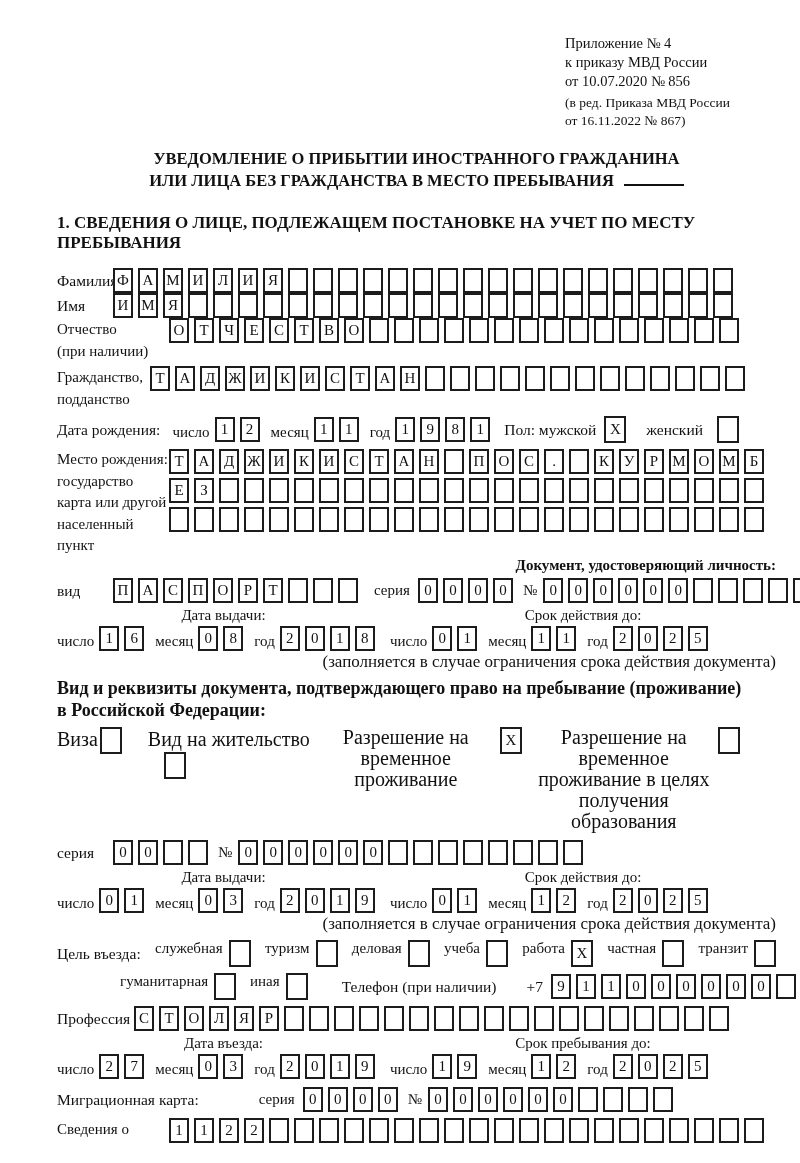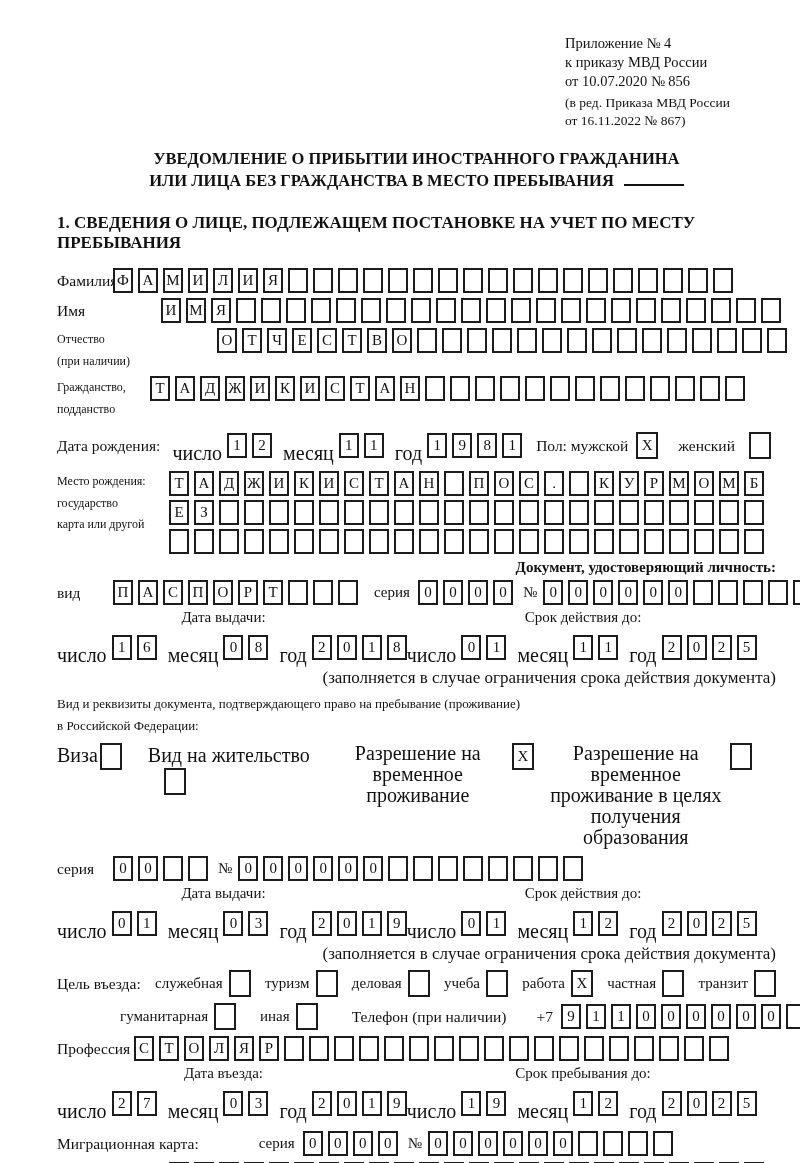--- a/index.html
+++ b/index.html
@@ -16,54 +16,54 @@
   .forma{margin-top:14px;text-align:right;padding-right:14px;font-weight:bold;font-size:16px;letter-spacing:.5px;}
 
   
   .title{margin-top:18px;text-align:center;font-weight:bold;font-size:16.5px;line-height:22px;}
   .blank-line{display:inline-block;width:60px;border-bottom:2px solid #111;margin-left:10px;vertical-align:baseline;}
   .sec-heading{margin-top:21px;font-weight:bold;font-size:17px;}
 
   
   .frow{display:flex;align-items:flex-start;}
   .lab{flex:none;font-size:15.5px;line-height:25px;}
-  .labcol{flex:none;display:flex;flex-direction:column;font-size:12px;line-height:22px;justify-content:center;}
+  .labcol{flex:none;display:flex;flex-direction:column;font-size:15px;line-height:22px;justify-content:center;}
   .w54{width:56px;} .w75{width:77px;} .w93{width:93px;} .w110{width:112px;}
   .cells{display:inline-flex;flex:none;gap:5px;}
   .cell{
     box-sizing:border-box;flex:none;display:inline-block;width:20px;height:25px;
     border:2px solid #1c1c1c;text-align:center;line-height:21px;font-size:15px;background:#fff;
   }
   .cb .cell{width:22px;height:27px;line-height:23px;}
   .stack{display:flex;flex-direction:column;gap:4px;}
-  .mt16{margin-top:15px;} .mt6{margin-top:6px;} .mt5{margin-top:5px;gap:48px;} .mt4{margin-top:4px;} .mt8{margin-top:8px;}
+  .mt16{margin-top:15px;} .mt6{margin-top:6px;} .mt5{} .mt4{margin-top:4px;} .mt8{margin-top:8px;}
 
   
   .dateheads{display:flex;margin-top:4px;font-size:15px;}
   .dateheads .dh-left{flex:0 0 333px;text-align:center;}
   .dateheads .dh-right{flex:1;text-align:center;}
   .daterow{display:flex;align-items:center;margin-top:2px;}
   .dg{display:inline-flex;align-items:center;}
   .dg-left{flex:0 0 333px;}
-  .dg .dlab{margin:16px 5px 0 11px;font-size:20px;}
+  .dg .dlab{margin:6px 5px 0 11px;font-size:15px;}
   .dg .dlab.first{margin-left:0;}
   .note{margin-top:2px;text-align:right;font-size:17px;line-height:17px;}
 
-  .intro{margin-top:7px;font-size:13px;line-height:22px;}
+  .intro{margin-top:7px;font-size:18px;line-height:22px;font-weight:bold;}
 
   
   .optrow{display:flex;align-items:flex-start;margin-top:6px;}
   .opt{display:flex;align-items:flex-start;}
   .opt .olab{font-size:20px;line-height:21px;}
   .optwrap{width:172px;text-align:center;}
-  .g2{margin-left:2px;} .g8{margin-left:8px;} .g14{margin-left:22px;justify-content:center;} .g16{margin-left:16px;} .g26{margin-left:26px;flex-direction:column;}
+  .g2{margin-left:2px;} .g8{margin-left:8px;} .g14{margin-left:10px;justify-content:center;} .g16{margin-left:16px;} .g26{margin-left:26px;flex-direction:column;}
 
   
   .purprow{display:flex;justify-content:space-between;align-items:center;margin-top:8px;}
-  .pair{display:inline-flex;align-items:center;gap:6px;font-size:15px;}
+  .pair{display:inline-flex;align-items:flex-start;gap:6px;font-size:15px;}
   .purprow2{display:flex;align-items:center;margin-top:6px;margin-left:63px;}
 
   .midlab{font-size:15px;margin:0 8px 0 16px;line-height:25px;}
   .numlab{font-size:15px;margin:0 6px 0 10px;line-height:25px;}
 </style>
 </head>
 <body>
 
 <div class="page">
 
@@ -241,20 +241,21 @@
     <span class="cells cb">
         <span class="cell"></span>
       </span>
   </div>
 
   <div class="frow mt6">
     <span class="labcol w110" style="line-height:21.5px;">
       <span>Место рождения:</span>
       <span>государство</span>
       <span>карта или другой</span>
+      <span>населенный пункт</span>
     </span>
     <span class="stack">
       <span class="cells">
           <span class="cell">Т</span>
           <span class="cell">А</span>
           <span class="cell">Д</span>
           <span class="cell">Ж</span>
           <span class="cell">И</span>
           <span class="cell">К</span>
           <span class="cell">И</span>
@@ -565,21 +566,21 @@
       </span>
   </div>
 
   <div class="purprow2">
     <span class="pair">
         <span>гуманитарная</span>
         <span class="cells cb">
           <span class="cell"></span>
         </span>
       </span>
-    <span class="pair" style="margin-left:24px;">
+    <span class="pair" style="margin-left:14px;">
         <span>иная</span>
         <span class="cells cb">
           <span class="cell"></span>
         </span>
       </span>
     <span class="lab" style="margin-left:34px;">Телефон (при наличии)</span>
     <span class="lab" style="margin:0 8px 0 30px;">+7</span>
     <span class="cells">
         <span class="cell">9</span>
         <span class="cell">1</span>

